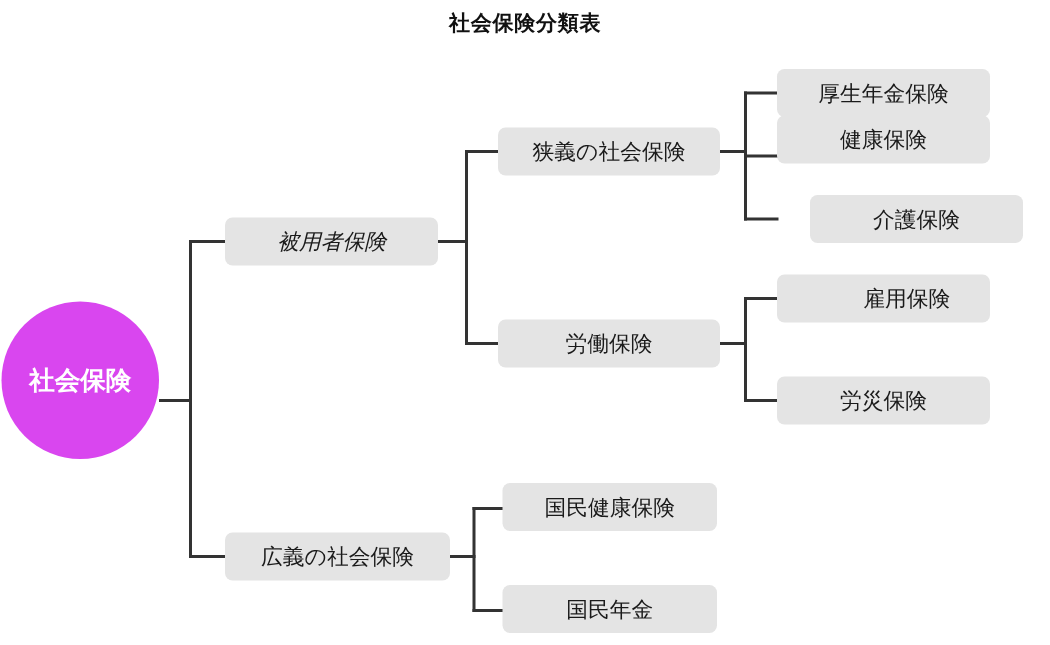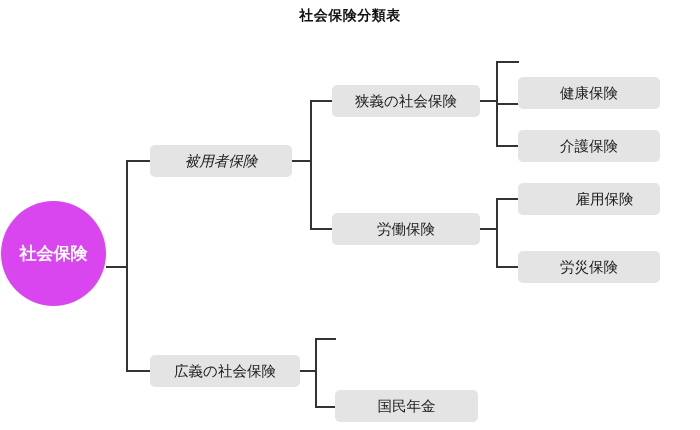--- a/index.html
+++ b/index.html
@@ -103,30 +103,32 @@
   <div class="conn conn-v" style="left:496px; top:61px; height:86px;"></div>
   <div class="conn conn-h" style="left:496px; top:61px; width:23px;"></div>
   <div class="conn conn-h" style="left:496px; top:103px; width:23px;"></div>
   <div class="conn conn-h" style="left:496px; top:145px; width:23px;"></div>
 
   <div class="conn conn-h" style="left:480px; top:228px; width:18px;"></div>
   <div class="conn conn-v" style="left:496px; top:198px; height:70px;"></div>
   <div class="conn conn-h" style="left:496px; top:198px; width:23px;"></div>
   <div class="conn conn-h" style="left:496px; top:266px; width:23px;"></div>
 
+  <div class="node-box lvl4" style="left:518px; top:46px;">厚生年金保険</div>
 
   <div class="node-box lvl4" style="left:518px; top:77px;">健康保険</div>
 
-  <div class="node-box lvl4" style="left:518px; top:130px;">介護保険</div>
+  <div class="node-box lvl4" style="left:540px; top:130px;">介護保険</div>
 
   <div class="node-box lvl4" style="left:518px; top:183px;padding-left:31px;">雇用保険</div>
 
   <div class="node-box lvl4" style="left:518px; top:251px;">労災保険</div>
 
   <div class="conn conn-h" style="left:300px; top:370px; width:17px;"></div>
   <div class="conn conn-v" style="left:315px; top:338px; height:70px;"></div>
   <div class="conn conn-h" style="left:315px; top:338px; width:21px;"></div>
   <div class="conn conn-h" style="left:315px; top:406px; width:21px;"></div>
 
+  <div class="node-box lvl3b" style="left:335px; top:322px;">国民健康保険</div>
 
   <div class="node-box lvl3b" style="left:335px; top:390px;">国民年金</div>
 
 </div>
 
 </body></html>

